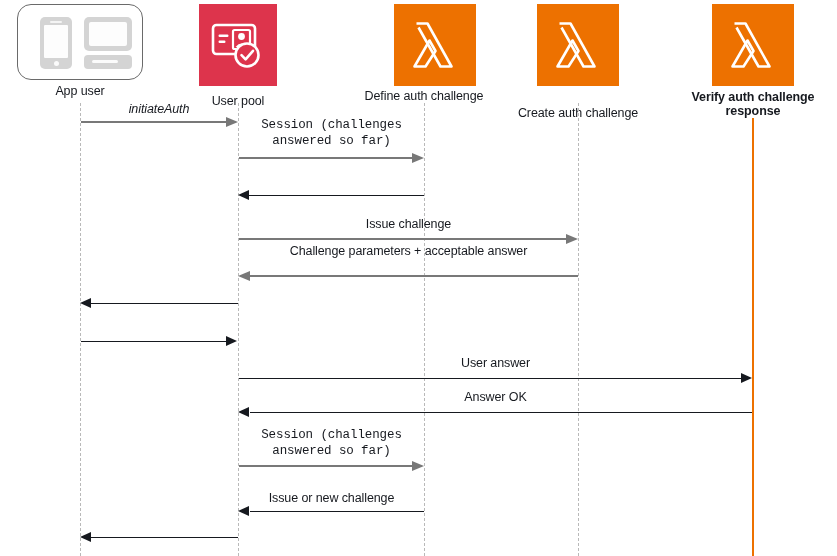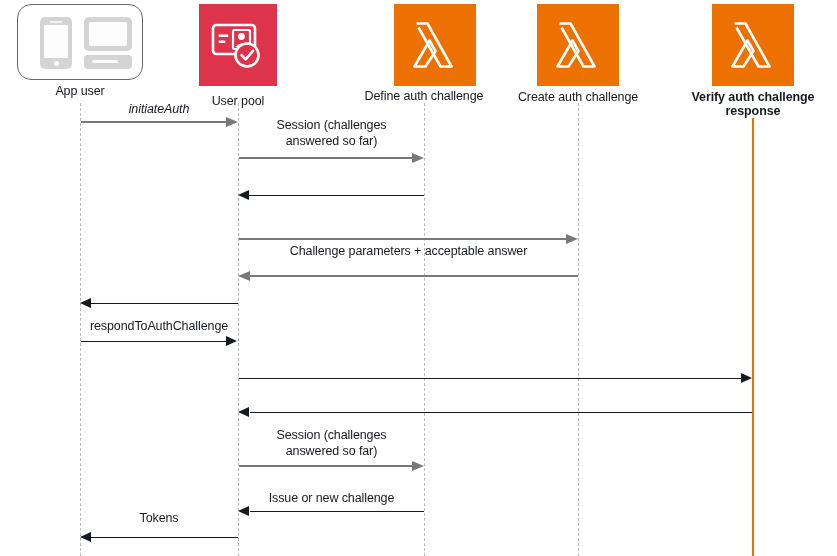--- a/index.html
+++ b/index.html
@@ -169,21 +169,21 @@
 
   .msg-label {
     position: absolute;
     font-size: 12.5px;
     color: #16191f;
     line-height: 15px;
     text-align: center;
     white-space: nowrap;
     letter-spacing: -0.1px;
   }
-  .msg-label.two-line { white-space: normal; }
+  .msg-label.two-line { white-space: normal; font-family: Liberation Mono, monospace; }
 </style>
 </head>
 <body>
 
 <div id="diagram">
 
   <div class="actor" style="left:17px; top:4px; width:126px;">
     <div class="device-box">
       <div class="phone">
         <div class="phone-speaker"></div>
@@ -226,21 +226,21 @@
     <div class="actor-label" style="margin-top:3px; margin-left:-22px; width:126px;">Define auth challenge</div>
   </div>
 
   <div class="actor" style="left:537px; top:4px; width:82px;">
     <div class="lambda-box">
       <svg class="lambda-icon" width="56" height="56" viewBox="0 0 56 56">
         <path d="M9.5 6.5 H20.5 L44.5 49.5 H33.5 L11.5 10.5" fill="none" stroke="#ffffff" stroke-width="2.6" stroke-linejoin="round"></path>
         <path d="M22.5 23.5 L28.5 34 L18.5 49.5 H7.5 Z" fill="none" stroke="#ffffff" stroke-width="2.6" stroke-linejoin="round"></path>
       </svg>
     </div>
-    <div class="actor-label" style="margin-top:4px; margin-left:-22px; width:126px;">Create auth challenge</div>
+    <div class="actor-label" style="margin-top:20px; margin-left:-22px; width:126px;">Create auth challenge</div>
   </div>
 
   <div class="actor" style="left:712px; top:4px; width:82px;font-weight:bold;">
     <div class="lambda-box">
       <svg class="lambda-icon" width="56" height="56" viewBox="0 0 56 56">
         <path d="M9.5 6.5 H20.5 L44.5 49.5 H33.5 L11.5 10.5" fill="none" stroke="#ffffff" stroke-width="2.6" stroke-linejoin="round"></path>
         <path d="M22.5 23.5 L28.5 34 L18.5 49.5 H7.5 Z" fill="none" stroke="#ffffff" stroke-width="2.6" stroke-linejoin="round"></path>
       </svg>
     </div>
     <div class="actor-label wrap" style="margin-top:4px; margin-left:-27px; width:136px;">Verify auth challenge</div>
@@ -258,46 +258,47 @@
   <div class="arrowhead right gray" style="left:226px; top:116.5px;"></div>
 
   <div class="msg-label two-line" style="left:239px; top:118px; width:185px;">Session (challenges</div>
   <div class="msg-label two-line" style="left:239px; top:134px; width:185px;">answered so far)</div>
   <div class="msg-line gray" style="left:239px; top:157px; width:174px;"></div>
   <div class="arrowhead right gray" style="left:412px; top:152.5px;"></div>
 
   <div class="msg-line black" style="left:249px; top:195px; width:175px;"></div>
   <div class="arrowhead left black" style="left:238px; top:190px;"></div>
 
+  <div class="msg-label" style="left:239px; top:217px; width:339px;">Issue challenge</div>
   <div class="msg-line gray" style="left:239px; top:238px; width:328px;"></div>
   <div class="arrowhead right gray" style="left:566px; top:233.5px;"></div>
 
   <div class="msg-label" style="left:239px; top:244px; width:339px;">Challenge parameters + acceptable answer</div>
   <div class="msg-line gray" style="left:250px; top:275px; width:328px;"></div>
   <div class="arrowhead left gray" style="left:238px; top:270.5px;"></div>
 
   <div class="msg-line black" style="left:91px; top:303px; width:147px;"></div>
   <div class="arrowhead left black" style="left:80px; top:298px;"></div>
 
-  <div class="msg-label" style="left:58px; top:319px; width:202px;">respondToAuthChallenge</div>
   <div class="msg-line black" style="left:81px; top:341px; width:146px;"></div>
   <div class="arrowhead right black" style="left:226px; top:336px;"></div>
 
+  <div class="msg-label" style="left:239px; top:356px; width:513px;">User answer</div>
   <div class="msg-line black" style="left:239px; top:378px; width:502px;"></div>
   <div class="arrowhead right black" style="left:741px; top:373px;"></div>
 
+  <div class="msg-label" style="left:239px; top:390px; width:513px;">Answer OK</div>
   <div class="msg-line black" style="left:250px; top:412px; width:502px;"></div>
   <div class="arrowhead left black" style="left:238px; top:407px;"></div>
 
   <div class="msg-label two-line" style="left:239px; top:428px; width:185px;">Session (challenges</div>
   <div class="msg-label two-line" style="left:239px; top:444px; width:185px;">answered so far)</div>
   <div class="msg-line gray" style="left:239px; top:465px; width:174px;"></div>
   <div class="arrowhead right gray" style="left:412px; top:460.5px;"></div>
 
   <div class="msg-label" style="left:239px; top:491px; width:185px;">Issue or new challenge</div>
   <div class="msg-line black" style="left:250px; top:511px; width:174px;"></div>
   <div class="arrowhead left black" style="left:238px; top:506px;"></div>
 
-  <div class="msg-label" style="left:80px; top:511px; width:158px;">Tokens</div>
   <div class="msg-line black" style="left:91px; top:537px; width:147px;"></div>
   <div class="arrowhead left black" style="left:80px; top:532px;"></div>
 
 </div>
 
 </body></html>

